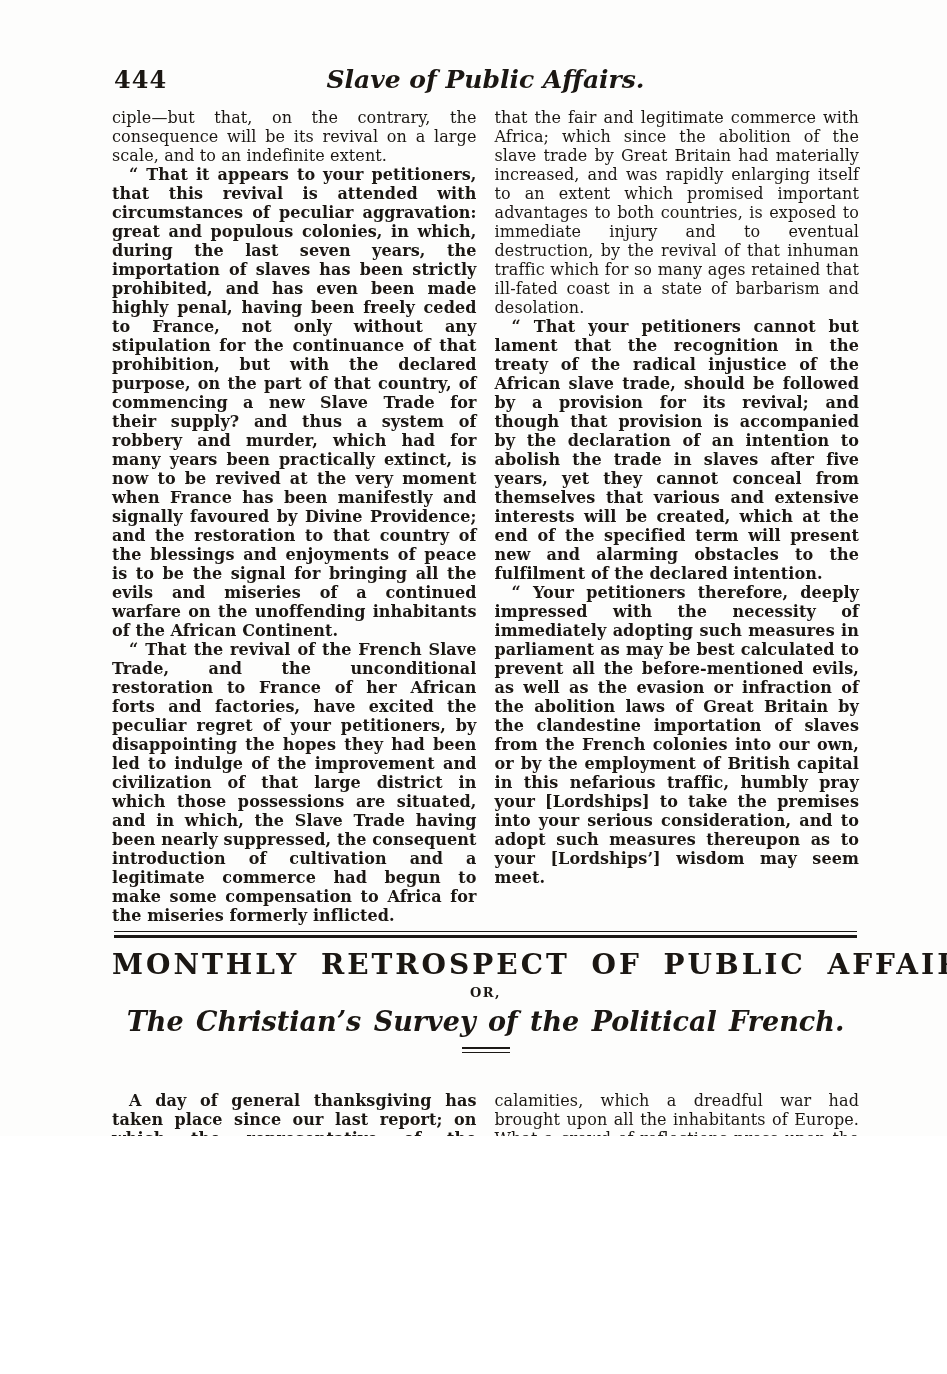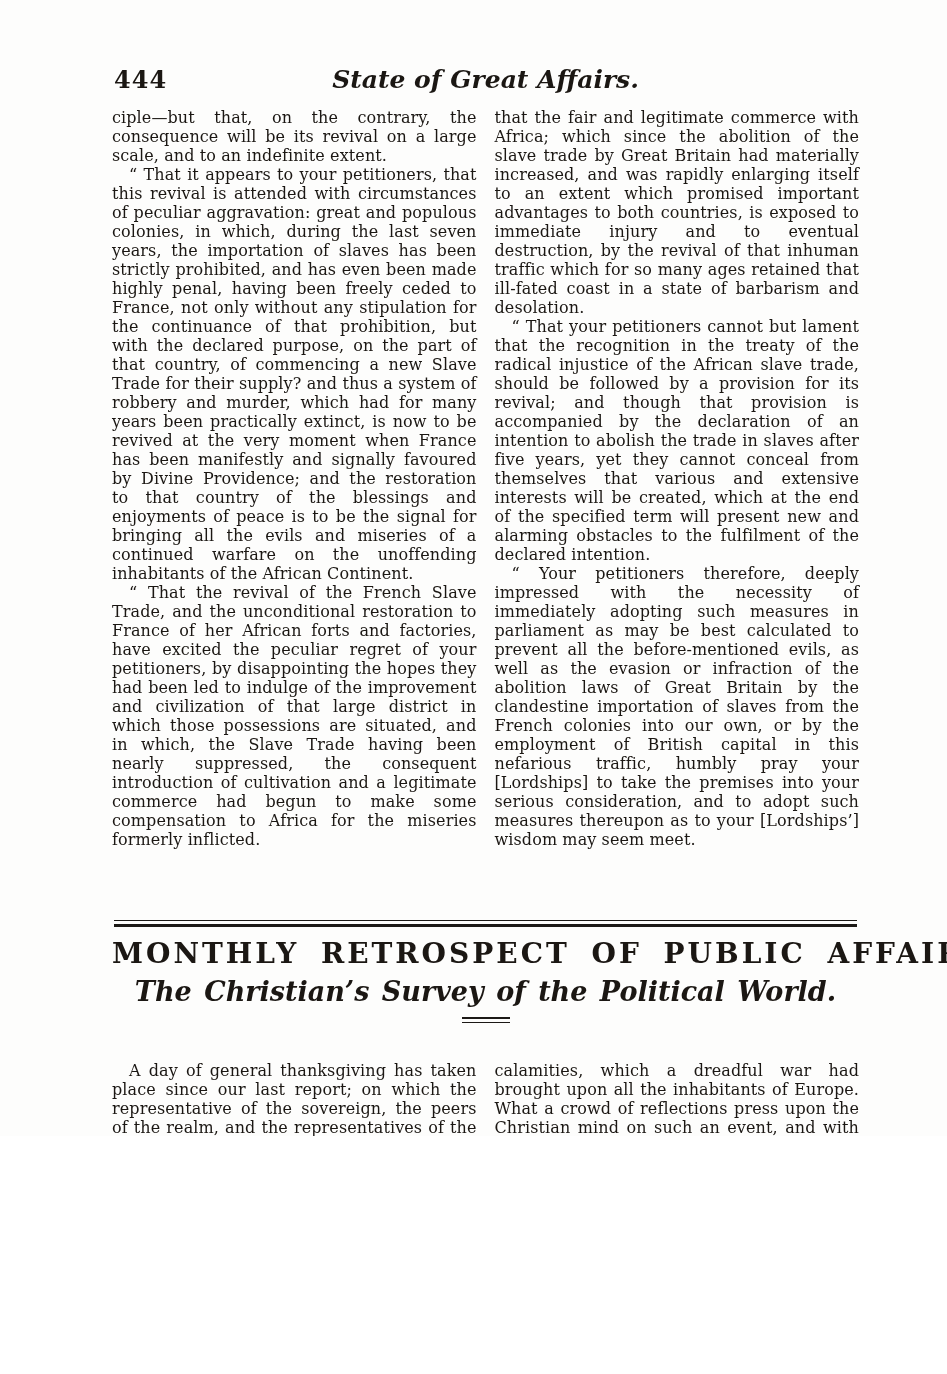--- a/index.html
+++ b/index.html
@@ -50,21 +50,21 @@
   .col { flex: 1 1 0; min-width: 0; }
   .para {
     margin: 0;
     font-size: 16px;
     line-height: 19px;
     text-align: justify;
     letter-spacing: 0.1px;
     hyphens: auto;
     -webkit-hyphens: auto;
   }
-  .para.indent { text-indent: 17px; }
+  .para.indent { text-indent: 17px; font-weight: bold; }
   .petition { min-height: 806px; }
   
   .double-rule {
     height: 3px;
     border-top: 1px solid #1c1916;
     border-bottom: 3px solid #1c1916;
     margin: 6px 2px 6px 2px;
   }
   .short-rule {
     width: 48px;
@@ -98,41 +98,42 @@
     white-space: nowrap;
   }
 </style>
 </head>
 <body>
 
 <div class="page">
 
   <header class="page-header">
     <span class="page-number">444</span>
-    <span class="running-title">State of Great Affairs.</span>
+    <span class="running-title">Slave of Public Affairs.</span>
   </header>
 
   <section class="columns petition">
     <div class="col">
         <p class="para">ciple—but that, on the contrary, the consequence will be its revival on a large scale, and to an indefinite extent.</p>
         <p class="para indent">“ That it appears to your petitioners, that this revival is attended with circumstances of peculiar aggravation: great and populous colonies, in which, during the last seven years, the importation of slaves has been strictly prohibited, and has even been made highly penal, having been freely ceded to France, not only without any stipulation for the continuance of that prohibition, but with the declared purpose, on the part of that country, of commencing a new Slave Trade for their supply? and thus a system of robbery and murder, which had for many years been practically extinct, is now to be revived at the very moment when France has been manifestly and signally favoured by Divine Providence; and the restoration to that country of the blessings and enjoyments of peace is to be the signal for bringing all the evils and miseries of a continued warfare on the unoffending inhabitants of the African Continent.</p>
         <p class="para indent">“ That the revival of the French Slave Trade, and the unconditional restoration to France of her African forts and factories, have excited the peculiar regret of your petitioners, by disappointing the hopes they had been led to indulge of the improvement and civilization of that large district in which those possessions are situated, and in which, the Slave Trade having been nearly suppressed, the consequent introduction of cultivation and a legitimate commerce had begun to make some compensation to Africa for the miseries formerly inflicted.</p>
       </div>
     <div class="col">
         <p class="para">that the fair and legitimate commerce with Africa; which since the abolition of the slave trade by Great Britain had materially increased, and was rapidly enlarging itself to an extent which promised important advantages to both countries, is exposed to immediate injury and to eventual destruction, by the revival of that inhuman traffic which for so many ages retained that ill-fated coast in a state of barbarism and desolation.</p>
         <p class="para indent">“ That your petitioners cannot but lament that the recognition in the treaty of the radical injustice of the African slave trade, should be followed by a provision for its revival; and though that provision is accompanied by the declaration of an intention to abolish the trade in slaves after five years, yet they cannot conceal from themselves that various and extensive interests will be created, which at the end of the specified term will present new and alarming obstacles to the fulfilment of the declared intention.</p>
         <p class="para indent">“ Your petitioners therefore, deeply impressed with the necessity of immediately adopting such measures in parliament as may be best calculated to prevent all the before-mentioned evils, as well as the evasion or infraction of the abolition laws of Great Britain by the clandestine importation of slaves from the French colonies into our own, or by the employment of British capital in this nefarious traffic, humbly pray your [Lordships] to take the premises into your serious consideration, and to adopt such measures thereupon as to your [Lordships’] wisdom may seem meet.</p>
       </div>
   </section>
 
   <div class="double-rule"></div>
 
   <section class="retro-head">
     <h1 class="retro-heading">MONTHLY RETROSPECT OF PUBLIC AFFAIRS;</h1>
-    <h2 class="retro-subtitle">The Christian’s Survey of the Political World.</h2>
+    <div class="retro-or">OR,</div>
+    <h2 class="retro-subtitle">The Christian’s Survey of the Political French.</h2>
     <div class="short-rule"></div>
   </section>
 
   <section class="columns retro-body">
     <div class="col">
         <p class="para indent">A day of general thanksgiving has taken place since our last report; on which the representative of the sovereign, the peers of the realm, and the representatives of the people went in solemn procession to the great church in the metropolis, to offer thanks to the Almighty for the cessation of those</p>
       </div>
     <div class="col">
         <p class="para">calamities, which a dreadful war had brought upon all the inhabitants of Europe. What a crowd of reflections press upon the Christian mind on such an event, and with what joy would it be received, if the whole world were duly sensible of the atrocity of war, and the blessings of that kingdom of peace,</p>
       </div>

